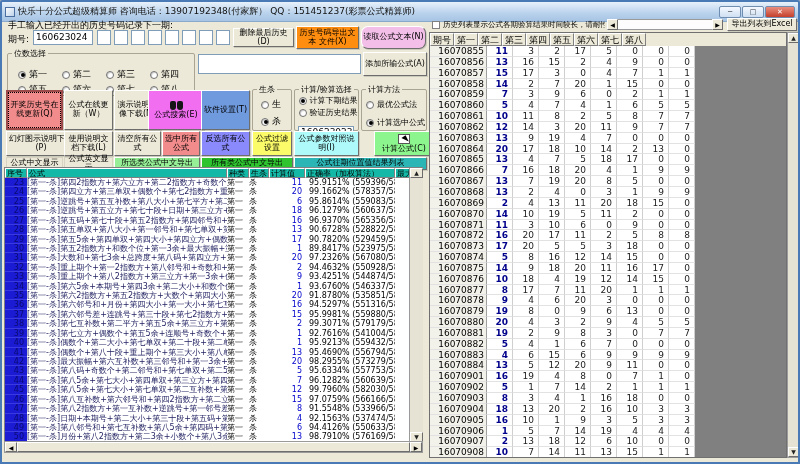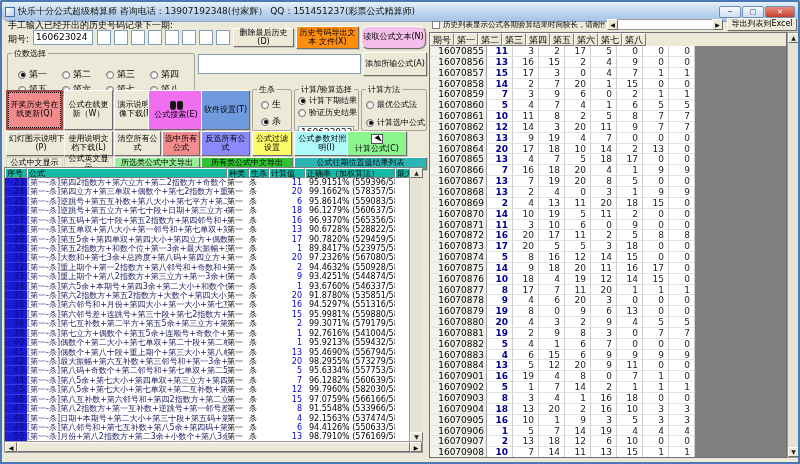--- a/index.html
+++ b/index.html
@@ -1,18 +1,18 @@
 <!DOCTYPE html>
 <html><head>
 <meta charset="utf-8">
 <style>
   html,body{margin:0;padding:0;background:#9aa8b8;font-family:"DejaVu Sans",sans-serif;}
   *{box-sizing:border-box;}
   .window{position:relative;width:800px;height:464px;background:#ece9d8;border:2px solid #4a7ab5;border-radius:3px 3px 0 0;overflow:hidden;}
-  .titlebar{position:absolute;left:0;top:0;width:100%;height:20px;background:linear-gradient(#e7f1fb,#b9d2ec 60%,#a7c4e4);border-bottom:1px solid #8aa9cb;display:flex;align-items:center;padding:0 3px;border-radius:7px;}
+  .titlebar{position:absolute;left:0;top:0;width:100%;height:20px;background:linear-gradient(#e7f1fb,#b9d2ec 60%,#a7c4e4);border-bottom:1px solid #8aa9cb;display:flex;align-items:center;padding:0 3px;}
   .appicon{width:10px;height:10px;border:1px solid #4a6ea0;background:linear-gradient(135deg,#fdfdfd,#bcd2ea);margin-right:3px;flex:none;}
   .title{font-size:9px;color:#111;white-space:nowrap;overflow:hidden;flex:1;}
   .winbtns{display:flex;gap:1px;flex:none;margin-left:4px;}
   .wbtn{width:22px;height:12px;border:1px solid #6e8db1;border-radius:2px;background:linear-gradient(#f4f9ff,#cfdff2);font-size:7px;line-height:10px;text-align:center;color:#333;}
   .wbtn.close{width:30px;background:linear-gradient(#e98e7f,#c4402c);color:#fff;font-weight:bold;}
   .content{position:absolute;left:2px;top:16px;width:794px;height:446px;}
   .lbl{position:absolute;font-size:9px;color:#000;white-space:nowrap;}
   .tbox{position:absolute;background:#fff;border:1px solid #7f9db9;font-size:9px;padding:0 2px;line-height:13px;white-space:nowrap;overflow:hidden;}
   .btn{position:absolute;background:#ece9d8;border:1px solid;border-color:#ffffff #6d6d6d #6d6d6d #ffffff;box-shadow:1px 1px 0 #00000022;font-size:8px;line-height:1.1;display:flex;align-items:center;justify-content:center;text-align:center;padding:0 1px;color:#000;cursor:default;}
   .btn.flat{box-shadow:none;border-color:#d8d4c4;}
@@ -175,21 +175,21 @@
             <b>生</b>
           </span>
           <span class="radio sel">
             <i></i>
             <b>杀</b>
           </span>
         </div>
     </fieldset>
     <fieldset style="left:290px;top:66px;width:65px;height:47px;">
       <legend>计算/验算选择</legend>
-      <div style="display:flex;flex-direction:column;gap:1px;padding:0 0 0 3px;font-size:8px;">
+      <div style="display:flex;flex-direction:column;gap:1px;padding:0 0 0 3px;font-size:8px;align-items:center;">
 
       <span class="radio sel" style="font-size:8px;">
             <i></i>
             <b>计算下期结果</b>
           </span>
           <span class="radio" style="font-size:8px;">
             <i></i>
             <b>验证历史结果</b>
           </span>
         </div>
@@ -210,21 +210,21 @@
         </div>
     </fieldset>
 
     <div class="btn" style="left:2px;top:113px;width:70px;height:25px;">幻灯图示说明下载(P)</div>
     <div class="btn" style="left:60px;top:113px;width:49px;height:25px;">使用说明文档下载(L)</div>
     <div class="btn" style="left:110px;top:113px;width:47px;height:25px;">清空所有公式</div>
     <div class="btn salmon" style="left:158px;top:113px;width:38px;height:25px;">选中所有公式</div>
     <div class="btn peri" style="left:197px;top:113px;width:49px;height:25px;">反选所有公式</div>
     <div class="btn yellow" style="left:248px;top:113px;width:40px;height:25px;">公式过滤设置</div>
     <div class="btn cyan" style="left:290px;top:113px;width:65px;height:25px;">公式参数对照说明(I)</div>
-    <div class="btn green stack" style="left:343px;top:113px;width:60px;height:25px;">
+    <div class="btn green stack" style="left:370px;top:113px;width:60px;height:25px;">
       <span class="cursor-ic"></span>
       <span>计算公式(C)</span>
     </div>
 
     <div class="btn flat" style="left:2px;top:139px;width:57px;height:13px;">公式中文显示</div>
     <div class="btn flat" style="left:60px;top:139px;width:49px;height:13px;">公式英文显示</div>
     <div class="btn ltgreen" style="left:110px;top:139px;width:86px;height:13px;">所选类公式中文导出</div>
     <div class="btn brgreen" style="left:197px;top:139px;width:92px;height:13px;">所有类公式中文导出</div>
     <div class="btn teal" style="left:290px;top:139px;width:133px;height:13px;">公式往期位置值结果列表</div>
 

